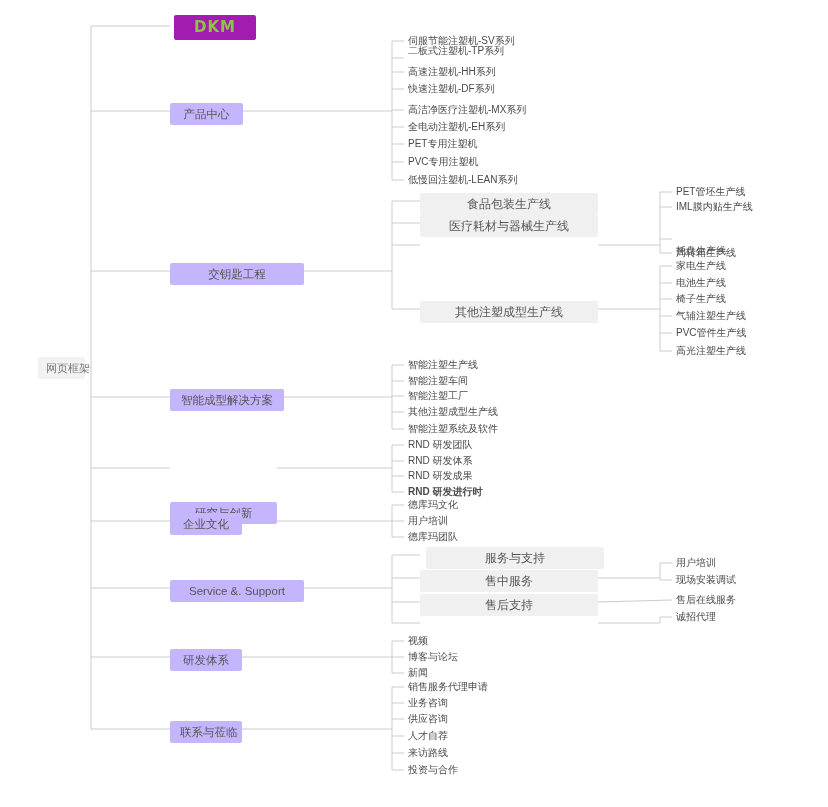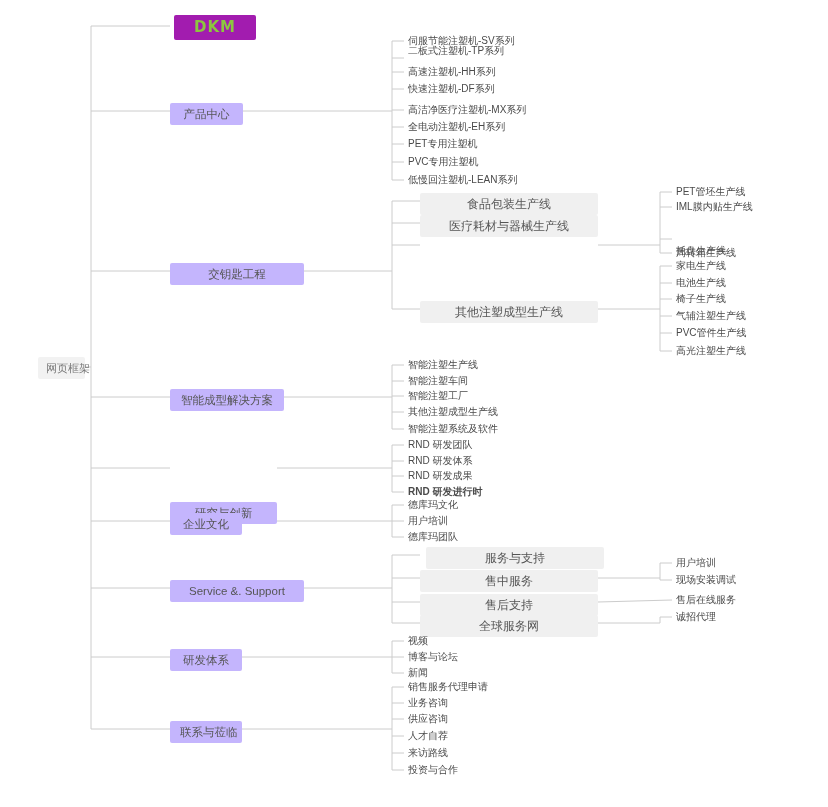--- a/index.html
+++ b/index.html
@@ -231,21 +231,20 @@
   <div class="node leaf" style="left:408px; top:469px;">RND 研发成果</div>
   <div class="node leaf" style="left:408px; top:485px;font-weight:bold;">RND 研发进行时</div>
 
   <div class="node leaf" style="left:408px; top:498px;">德库玛文化</div>
   <div class="node leaf" style="left:408px; top:514px;">用户培训</div>
   <div class="node leaf" style="left:408px; top:530px;">德库玛团队</div>
 
   <div class="node bar" style="left:420px; top:547px; width:178px;margin-left:6px;">服务与支持</div>
   <div class="node bar" style="left:420px; top:570px; width:178px;">售中服务</div>
   <div class="node bar" style="left:420px; top:594px; width:178px;">售后支持</div>
-  <div class="node bar" style="left:420px; top:615px; width:178px;">全球服务网</div>
 
   <div class="node leaf" style="left:676px; top:556px;">用户培训</div>
   <div class="node leaf" style="left:676px; top:573px;">现场安装调试</div>
   <div class="node leaf" style="left:676px; top:593px;">售后在线服务</div>
   <div class="node leaf" style="left:676px; top:610px;">诚招代理</div>
 
   <div class="node leaf" style="left:408px; top:634px;">视频</div>
   <div class="node leaf" style="left:408px; top:650px;">博客与论坛</div>
   <div class="node leaf" style="left:408px; top:666px;">新闻</div>
 

